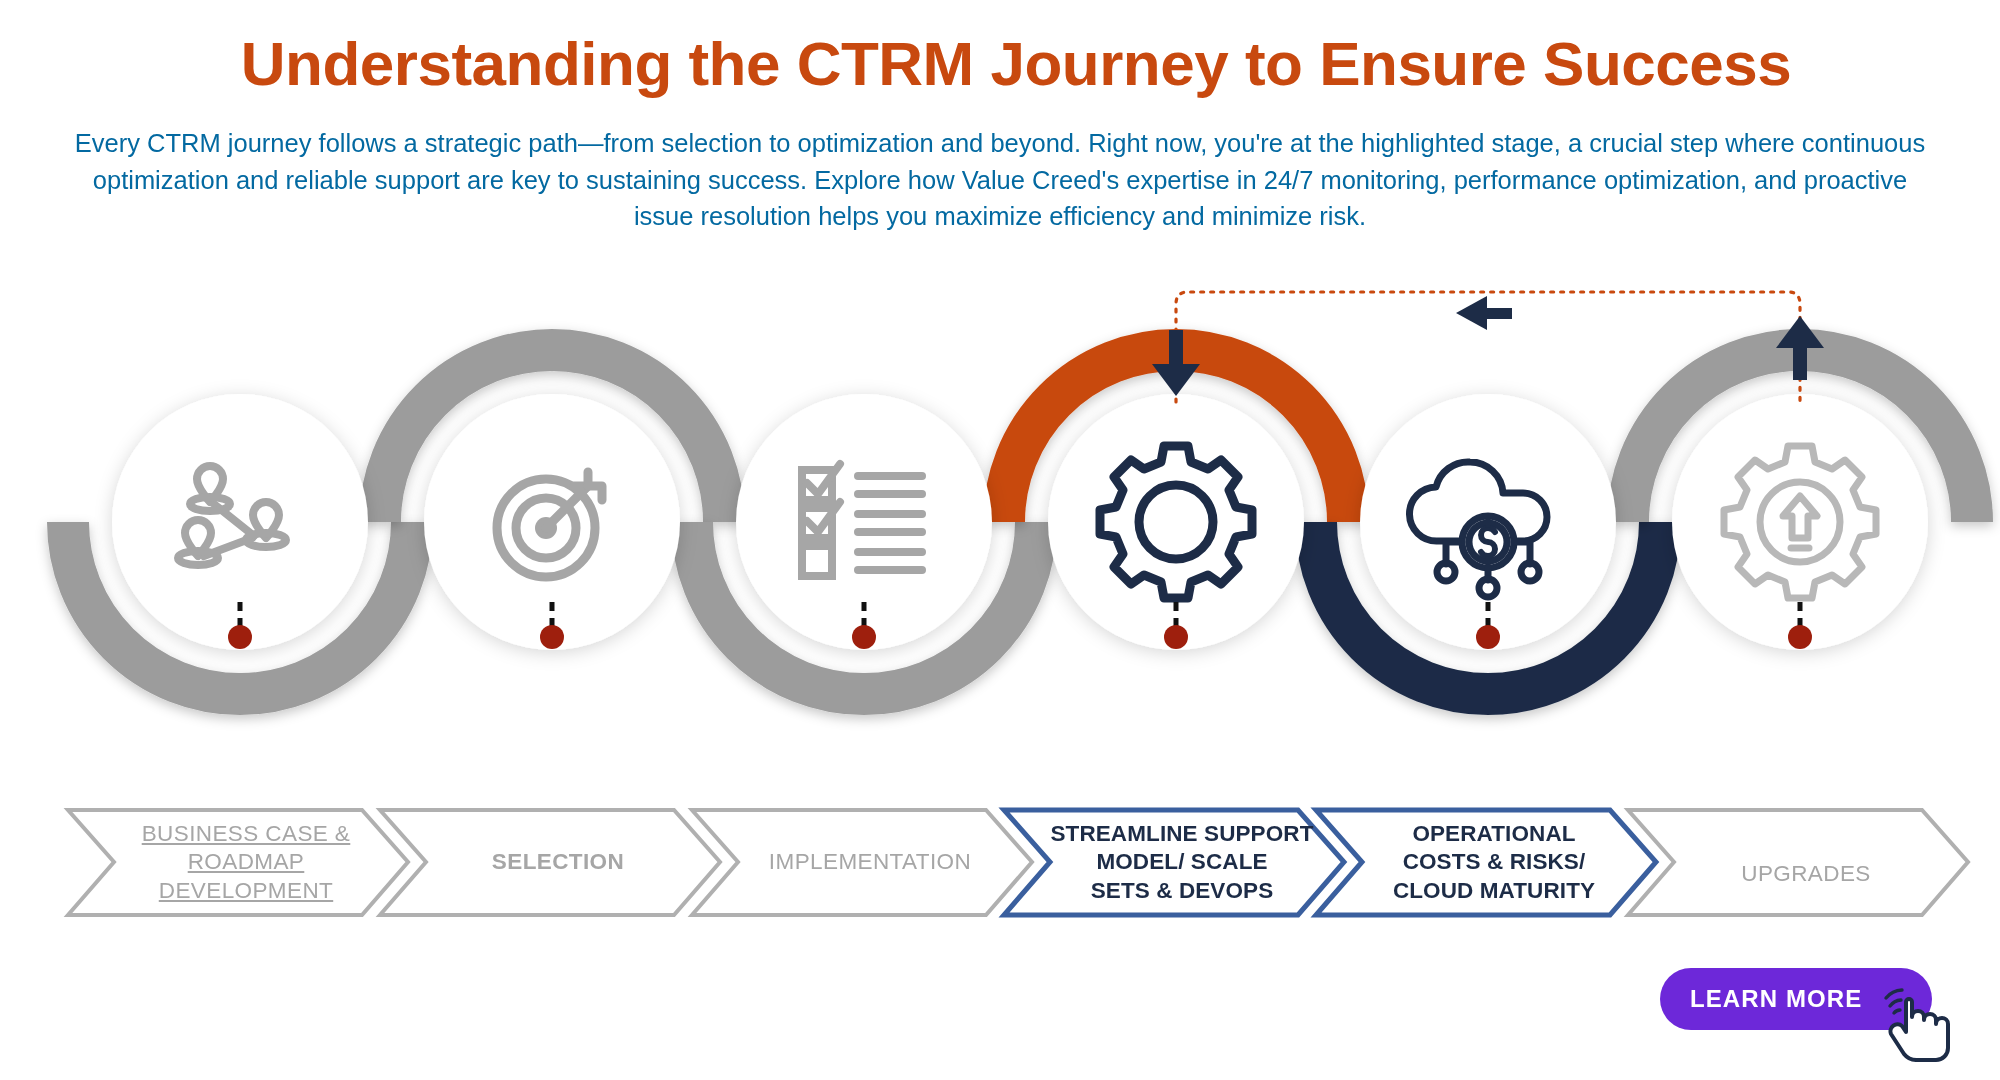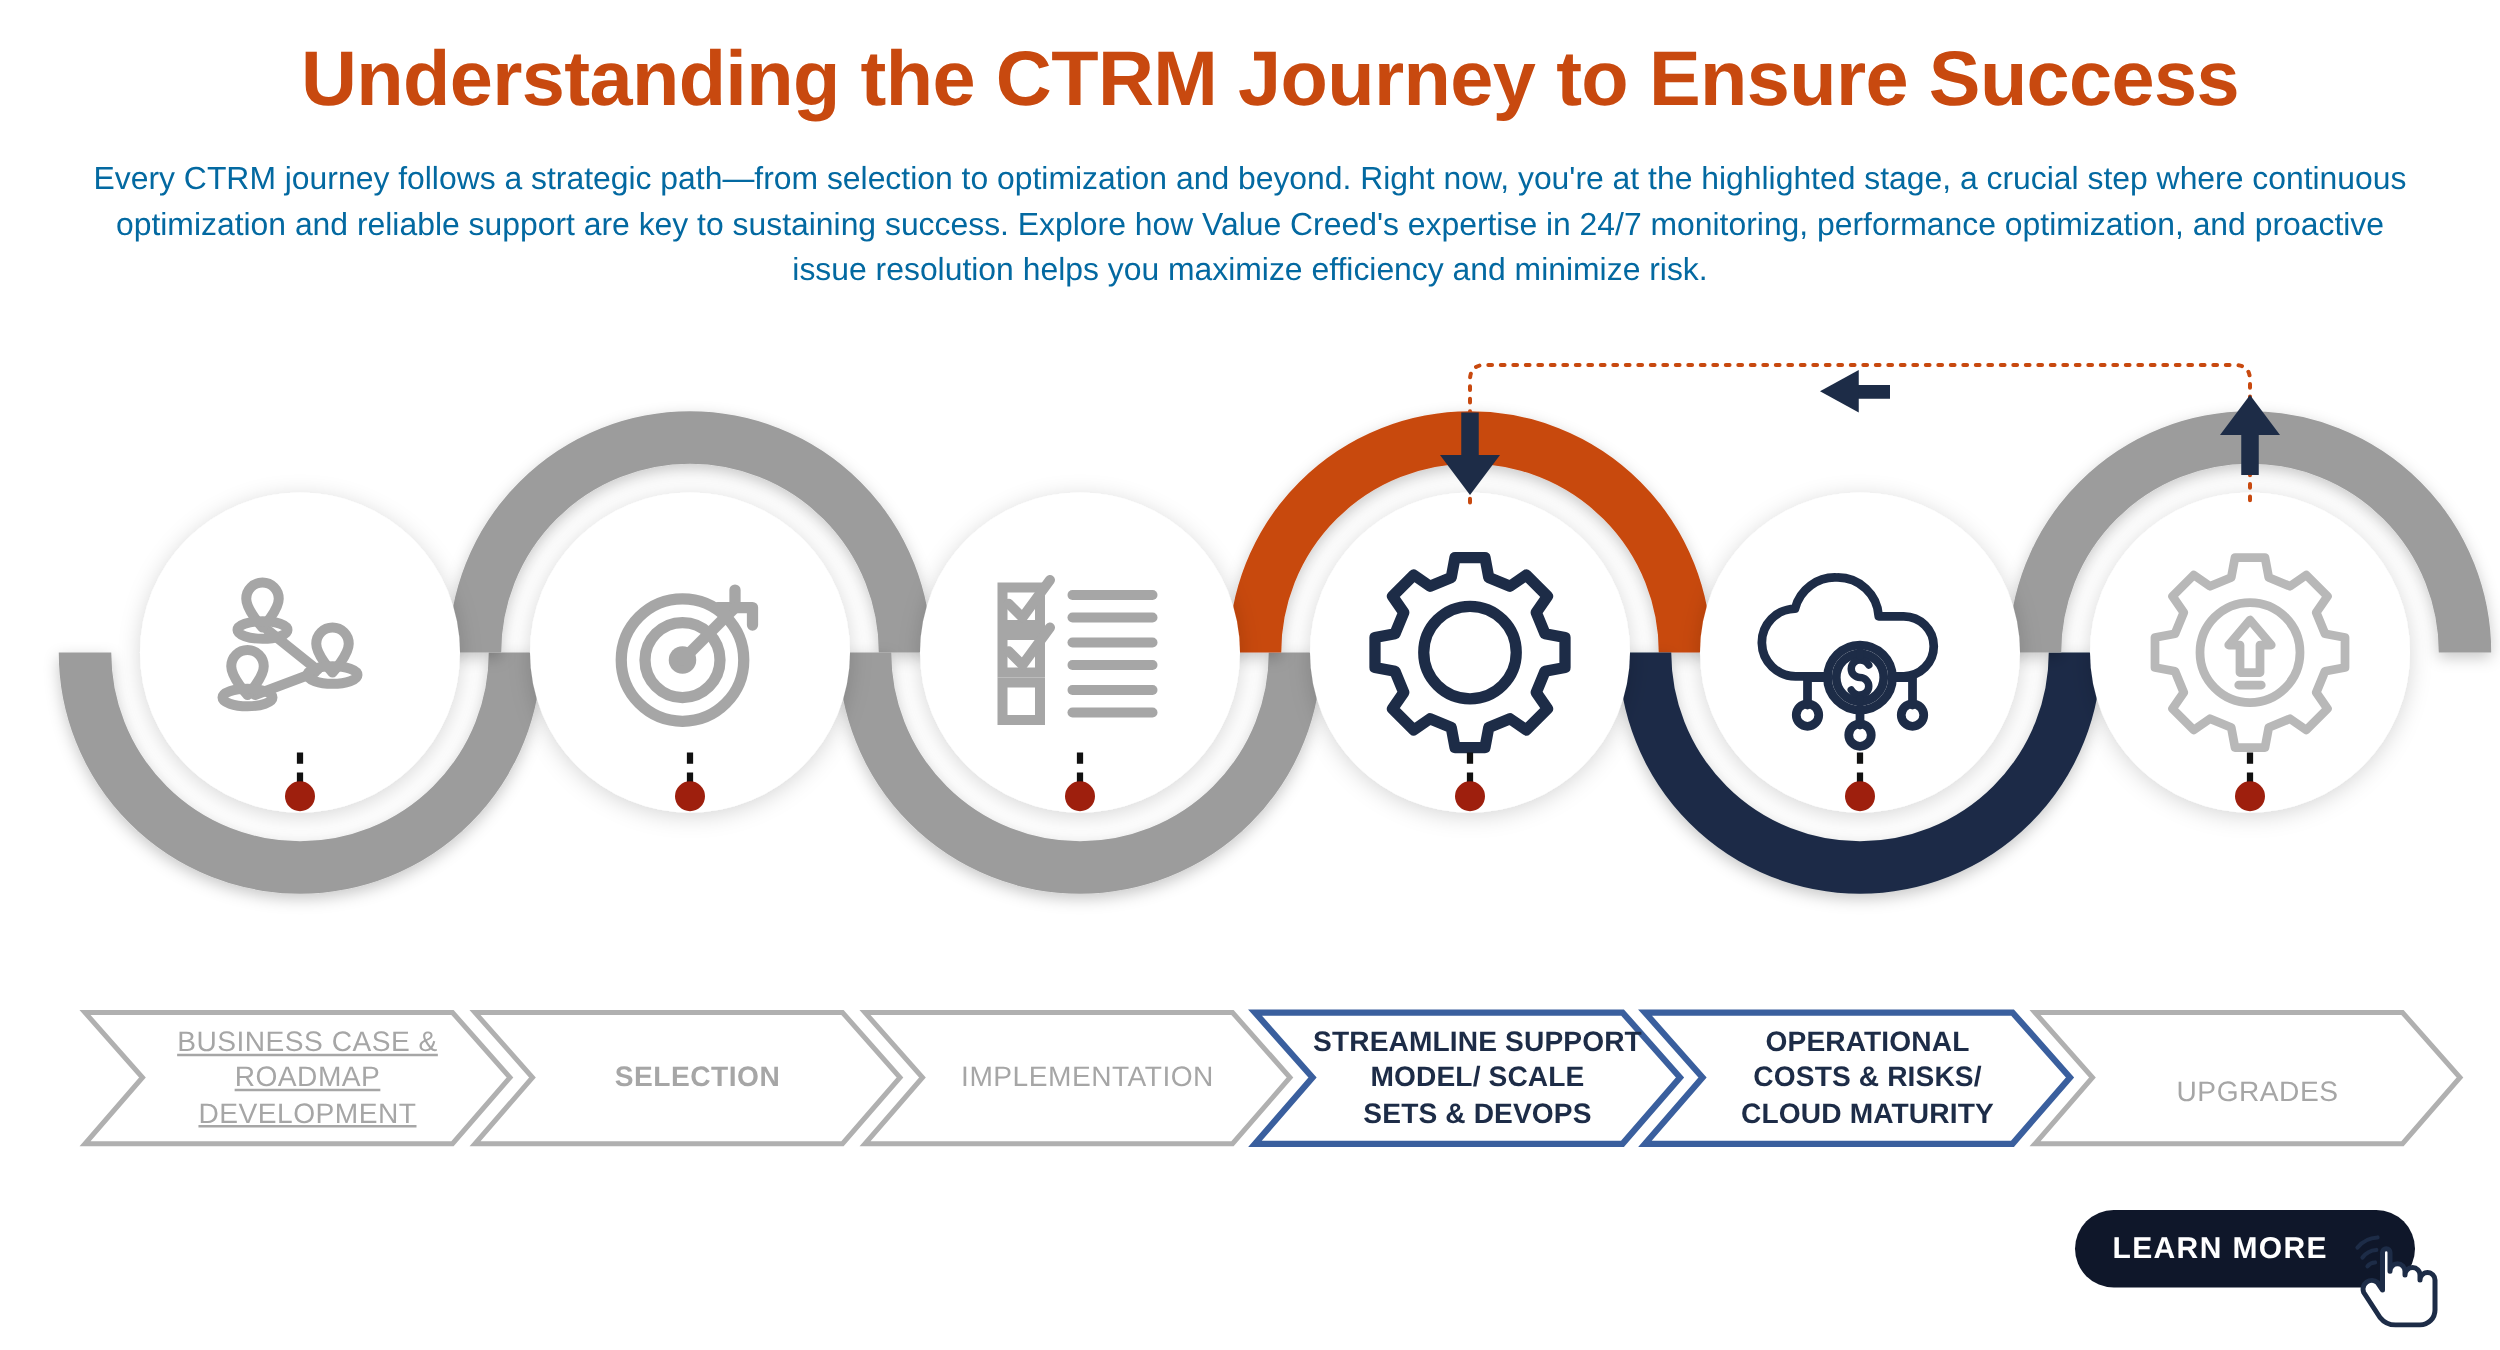--- a/index.html
+++ b/index.html
@@ -100,21 +100,21 @@
     width: 300px;
     height: 70px;
   }
   #learn-more-button {
     position: absolute;
     left: 0; top: 0;
     width: 272px;
     height: 62px;
     border: none;
     border-radius: 34px;
-    background: #0f172a;
+    background: #6d28d9;
     color: #ffffff;
     font-family: "Liberation Sans", sans-serif;
     font-size: 24px;
     font-weight: 700;
     letter-spacing: 1.1px;
     text-align: left;
     padding: 0 0 0 30px;
     cursor: pointer;
     display: flex;
     align-items: center;

